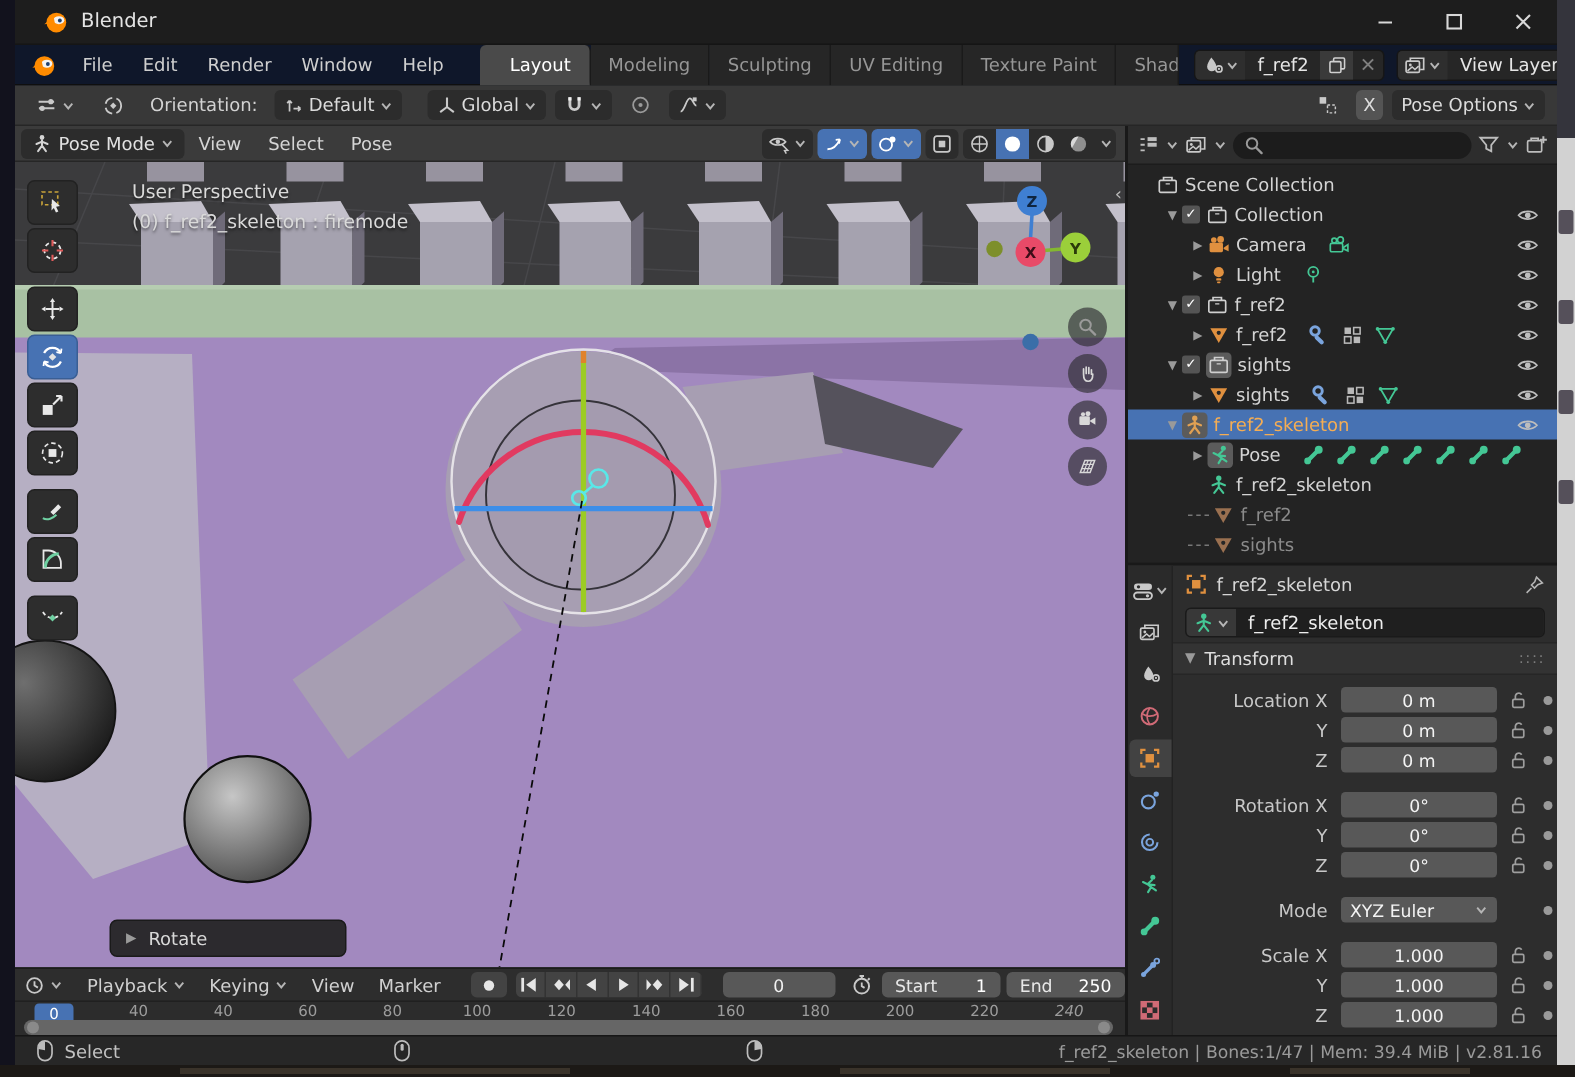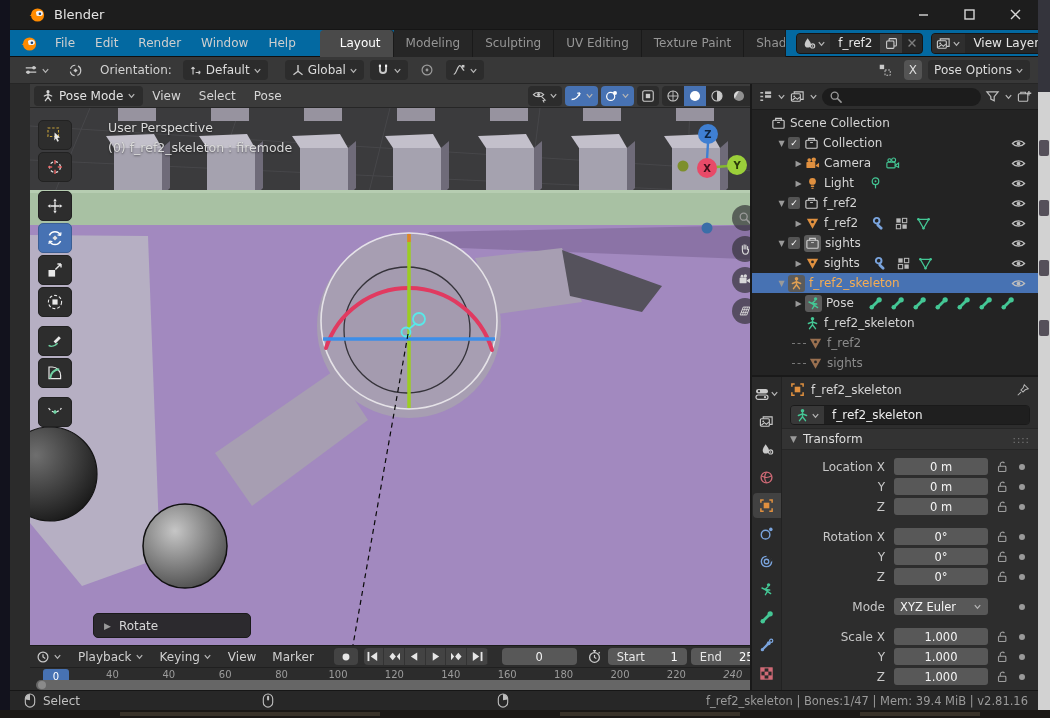--- a/index.html
+++ b/index.html
@@ -16,21 +16,21 @@
 
   
   .titlebar{position:absolute;left:0;top:0;width:1028px;height:30px;background:#1d1d1d;display:flex;align-items:center;border-bottom:1px solid #151515;}
   .titlebar .tl{margin-left:18px;display:flex;align-items:center;gap:9px;}
   .titlebar .tname{color:#e4e4e4;font-size:13px;}
   .wctrl{margin-left:auto;display:flex;height:30px;}
   .wctrl .wb{width:46px;height:30px;display:flex;align-items:center;justify-content:center;color:#d8d8d8;font-size:13px;}
   .wctrl .wb svg{display:block;}
 
   
-  .topbar{position:absolute;left:0;top:30px;width:1028px;height:27px;background:#0369a1;display:flex;align-items:center;border-bottom:1px solid #0f0f0f;}
+  .topbar{position:absolute;left:0;top:30px;width:1028px;height:27px;background:#0f172a;display:flex;align-items:center;border-bottom:1px solid #0f0f0f;}
   .topbar .logo{margin:0 8px 0 10px;}
   .menu-item{color:#cfcfcf;font-size:12px;padding:0 10px;height:27px;display:flex;align-items:center;}
   .ws-tabs{display:flex;height:27px;margin-left:14px;align-items:flex-end;}
   .ws-tab{height:27px;display:flex;align-items:center;padding:0 12px;font-size:12px;color:#969696;background:#262626;border-right:1px solid #1a1a1a;white-space:nowrap;overflow:hidden;}
   .ws-tab.active{background:#4a4a4a;color:#fff;border-radius:4px 4px 0 0;padding-left:20px;}
   .ws-tab.cut{max-width:42px;}
   .idblock{display:flex;align-items:center;height:21px;background:#262626;border:1px solid #161616;border-radius:4px;margin-left:8px;}
   .idblock .chip{display:flex;align-items:center;gap:1px;padding:0 4px;height:100%;background:#2e2e2e;border-radius:3px 0 0 3px;}
   .idblock .val{color:#e6e6e6;font-size:12px;padding:0 8px;flex:1;white-space:nowrap;}
   .idblock .sq{width:22px;height:100%;display:flex;align-items:center;justify-content:center;background:#3a3a3a;}
@@ -40,21 +40,21 @@
 
   
   .tools{position:absolute;left:0;top:57px;width:1028px;height:27px;background:#383838;display:flex;align-items:center;border-bottom:1px solid #262626;}
   .tools .lbl{color:#d2d2d2;font-size:12px;margin:0 8px;}
   .tbtn{display:flex;align-items:center;gap:3px;height:20px;padding:0 6px;background:#2c2c2c;border-radius:4px;margin:0 3px;color:#dcdcdc;font-size:12px;white-space:nowrap;}
   .tbtn.flat{background:transparent;}
   .tbtn.lit{background:#545454;}
   .tools .spacer{flex:1;}
 
   
-  .vpcol{position:absolute;left:0;top:84px;width:676px;height:606px;margin-left:20px;}
+  .vpcol{position:absolute;left:0;top:84px;width:676px;height:606px;}
   .vph{position:absolute;left:0;top:0;width:740px;height:24px;background:#3b3b3b;display:flex;align-items:center;border-bottom:1px solid #262626;}
   .vph .vmenu{color:#d5d5d5;font-size:12px;padding:0 9px;}
   .mode-dd{display:flex;align-items:center;gap:4px;height:20px;background:#2c2c2c;border-radius:4px;padding:0 7px;margin-left:4px;color:#e2e2e2;font-size:12px;}
   .vph .rgrp{margin-left:auto;display:flex;align-items:center;gap:3px;padding-right:6px;}
   .vbtn{display:flex;align-items:center;height:20px;padding:0 4px;background:#2c2c2c;border-radius:4px;gap:2px;}
   .vbtn.blue{background:#4772b3;}
   .shade{display:flex;height:20px;background:#2c2c2c;border-radius:4px;overflow:hidden;align-items:center;}
   .shade .sbt{width:22px;height:20px;display:flex;align-items:center;justify-content:center;}
   .shade .sbt.active{background:#4772b3;}
 
@@ -114,21 +114,21 @@
   .pbread{height:25px;display:flex;align-items:center;gap:6px;padding:0 8px;color:#d6d6d6;font-size:12px;}
   .pbread .pin{margin-left:auto;}
   .pidrow{height:26px;display:flex;align-items:center;padding:0 8px;}
   .pid{flex:1;display:flex;height:20px;border-radius:4px;overflow:hidden;border:1px solid #1a1a1a;}
   .pid .chip{background:#383838;display:flex;align-items:center;padding:0 4px;gap:1px;}
   .pid .val{flex:1;background:#1f1f1f;color:#eee;font-size:12px;display:flex;align-items:center;padding-left:8px;}
   .phead{height:22px;display:flex;align-items:center;gap:6px;padding:0 8px;color:#dedede;font-size:12px;background:#333;border-top:1px solid #262626;border-bottom:1px solid #262626;}
   .phead .grip{margin-left:auto;color:#7c7c7c;font-size:10px;letter-spacing:1px;}
   .prow{display:flex;align-items:center;height:19px;margin:1px 0;}
   .plabel{width:112px;text-align:right;padding-right:9px;color:#c7c7c7;font-size:12px;flex:none;white-space:nowrap;}
-  .pfield{width:94px;height:17px;background:#585858;border-radius:3px;color:#f4f4f4;font-size:11.5px;display:flex;align-items:center;justify-content:center;}
+  .pfield{width:104px;height:17px;background:#585858;border-radius:3px;color:#f4f4f4;font-size:11.5px;display:flex;align-items:center;justify-content:center;}
   .pfield.dd{justify-content:space-between;padding:0 6px;}
   .plock{width:20px;display:flex;justify-content:center;margin-left:4px;}
   .pdot{width:6px;height:6px;border-radius:50%;background:#9a9a9a;margin-left:7px;}
   .pgap{height:9px;}
 
   
   .statusbar{position:absolute;left:0;top:690px;width:1028px;height:20px;background:#272727;border-top:1px solid #161616;display:flex;align-items:center;}
   .statusbar .sl{display:flex;align-items:center;gap:7px;margin-left:14px;color:#c2c2c2;font-size:12px;}
   .statusbar .mid1{position:absolute;left:252px;top:2px;}
   .statusbar .mid2{position:absolute;left:487px;top:2px;}

